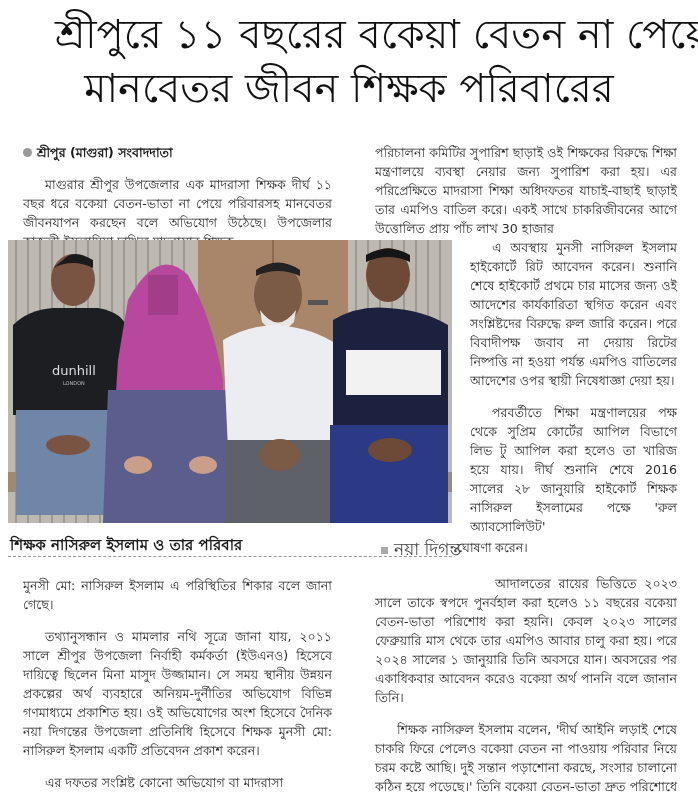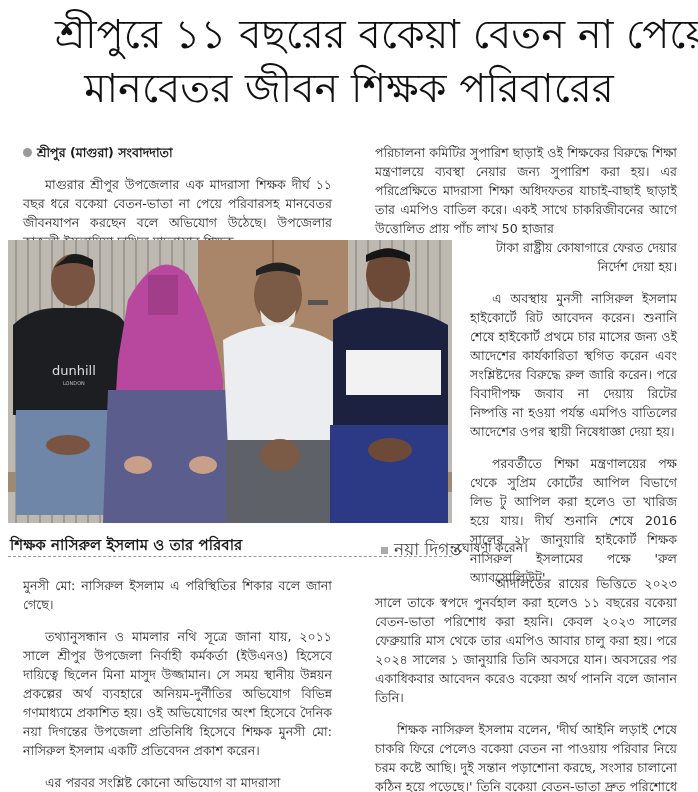--- a/index.html
+++ b/index.html
@@ -41,25 +41,24 @@
 <div class="headline" id="hl2">মানবেতর জীবন শিক্ষক পরিবারের</div>
 
 <div class="col" id="col-left-top">
   <p class="byline">
     <span class="bullet"></span><span>শ্রীপুর (মাগুরা) সংবাদদাতা</span>
   </p>
   <p>মাগুরার শ্রীপুর উপজেলার এক মাদরাসা শিক্ষক দীর্ঘ ১১ বছর ধরে বকেয়া বেতন-ভাতা না পেয়ে পরিবারসহ মানবেতর জীবনযাপন করছেন বলে অভিযোগ উঠেছে। উপজেলার কাজলী ইসলামিয়া দাখিল মাদরাসার শিক্ষক</p>
 </div>
 
 <div class="col" id="col-right-top">
-  <p class="noindent">পরিচালনা কমিটির সুপারিশ ছাড়াই ওই শিক্ষকের বিরুদ্ধে শিক্ষা মন্ত্রণালয়ে ব্যবস্থা নেয়ার জন্য সুপারিশ করা হয়। এর পরিপ্রেক্ষিতে মাদরাসা শিক্ষা অধিদফতর যাচাই-বাছাই ছাড়াই তার এমপিও বাতিল করে। একই সাথে চাকরিজীবনের আগে উত্তোলিত প্রায় পাঁচ লাখ 50 হাজার</p>
+  <p class="noindent">পরিচালনা কমিটির সুপারিশ ছাড়াই ওই শিক্ষকের বিরুদ্ধে শিক্ষা মন্ত্রণালয়ে ব্যবস্থা নেয়ার জন্য সুপারিশ করা হয়। এর পরিপ্রেক্ষিতে মাদরাসা শিক্ষা অধিদফতর যাচাই-বাছাই ছাড়াই তার এমপিও বাতিল করে। একই সাথে চাকরিজীবনের আগে উত্তোলিত প্রায় পাঁচ লাখ 30 হাজার</p>
 </div>
 
 <div class="col" id="col-right-mid">
-  <p class="noindent" style="text-align:right;">টাকা রাষ্ট্রীয় কোষাগারে ফেরত দেয়ার নির্দেশ দেয়া হয়।</p>
   <p>এ অবস্থায় মুনসী নাসিরুল ইসলাম হাইকোর্টে রিট আবেদন করেন। শুনানি শেষে হাইকোর্ট প্রথমে চার মাসের জন্য ওই আদেশের কার্যকারিতা স্থগিত করেন এবং সংশ্লিষ্টদের বিরুদ্ধে রুল জারি করেন। পরে বিবাদীপক্ষ জবাব না দেয়ায় রিটের নিষ্পত্তি না হওয়া পর্যন্ত এমপিও বাতিলের আদেশের ওপর স্থায়ী নিষেধাজ্ঞা দেয়া হয়।</p>
   <p>পরবর্তীতে শিক্ষা মন্ত্রণালয়ের পক্ষ থেকে সুপ্রিম কোর্টের আপিল বিভাগে লিভ টু আপিল করা হলেও তা খারিজ হয়ে যায়। দীর্ঘ শুনানি শেষে 2016 সালের ২৮ জানুয়ারি হাইকোর্ট শিক্ষক নাসিরুল ইসলামের পক্ষে 'রুল অ্যাবসোলিউট'</p>
 </div>
 <div id="ghoshona">ঘোষণা করেন।</div>
 
 <div class="photo">
   <svg width="444" height="283" viewBox="0 0 444 283" xmlns="http://www.w3.org/2000/svg">
 
     <rect x="0" y="0" width="444" height="283" fill="#bdb9b1"></rect>
     <g stroke="#9e9a93" stroke-width="2">
@@ -126,19 +125,19 @@
 
 <div class="caption">শিক্ষক নাসিরুল ইসলাম ও তার পরিবার</div>
 <div class="credit">
   <span class="sq"></span><span>নয়া দিগন্ত</span>
 </div>
 <div class="divider"></div>
 
 <div class="col" id="col-left-bottom">
   <p class="noindent">মুনসী মো: নাসিরুল ইসলাম এ পরিস্থিতির শিকার বলে জানা গেছে।</p>
   <p>তথ্যানুসন্ধান ও মামলার নথি সূত্রে জানা যায়, ২০১১ সালে শ্রীপুর উপজেলা নির্বাহী কর্মকর্তা (ইউএনও) হিসেবে দায়িত্বে ছিলেন মিনা মাসুদ উজ্জামান। সে সময় স্থানীয় উন্নয়ন প্রকল্পের অর্থ ব্যবহারে অনিয়ম-দুর্নীতির অভিযোগ বিভিন্ন গণমাধ্যমে প্রকাশিত হয়। ওই অভিযোগের অংশ হিসেবে দৈনিক নয়া দিগন্তের উপজেলা প্রতিনিধি হিসেবে শিক্ষক মুনসী মো: নাসিরুল ইসলাম একটি প্রতিবেদন প্রকাশ করেন।</p>
-  <p>এর পরবর সংশ্লিষ্ট কোনো অভিযোগ বা মাদরাসা</p>
+  <p>এর দফতর সংশ্লিষ্ট কোনো অভিযোগ বা মাদরাসা</p>
 </div>
 
 <div class="col" id="col-right-bottom">
   <p style="text-indent:120px;">আদালতের রায়ের ভিত্তিতে ২০২৩ সালে তাকে স্বপদে পুনর্বহাল করা হলেও ১১ বছরের বকেয়া বেতন-ভাতা পরিশোধ করা হয়নি। কেবল ২০২৩ সালের ফেব্রুয়ারি মাস থেকে তার এমপিও আবার চালু করা হয়। পরে ২০২৪ সালের ১ জানুয়ারি তিনি অবসরে যান। অবসরের পর একাধিকবার আবেদন করেও বকেয়া অর্থ পাননি বলে জানান তিনি।</p>
   <p>শিক্ষক নাসিরুল ইসলাম বলেন, 'দীর্ঘ আইনি লড়াই শেষে চাকরি ফিরে পেলেও বকেয়া বেতন না পাওয়ায় পরিবার নিয়ে চরম কষ্টে আছি। দুই সন্তান পড়াশোনা করছে, সংসার চালানো কঠিন হয়ে পড়েছে।' তিনি বকেয়া বেতন-ভাতা দ্রুত পরিশোধে সংশ্লিষ্ট কর্তৃপক্ষের হস্তক্ষেপ কামনা করেছেন।</p>
 </div>
 
 </body></html>

